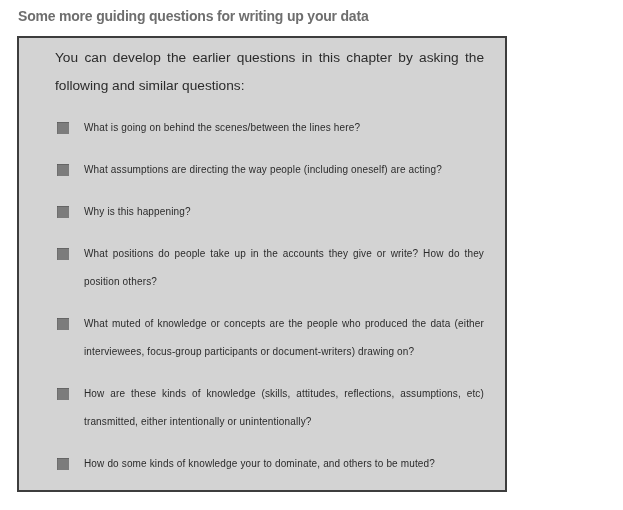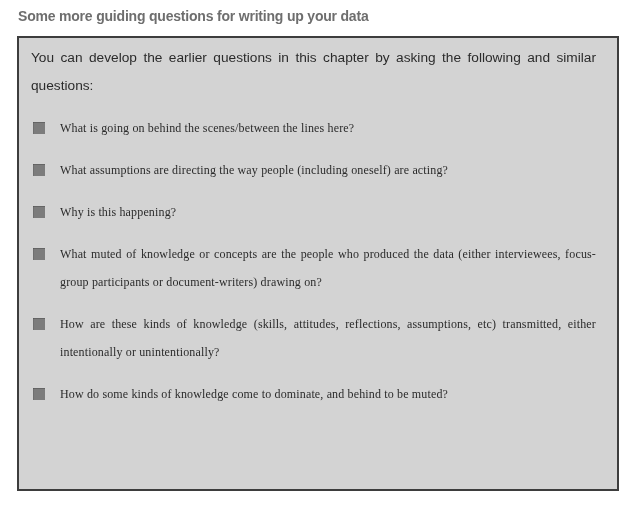--- a/index.html
+++ b/index.html
@@ -19,26 +19,26 @@
     font-size: 14px;
     line-height: 26px;
     font-weight: bold;
     letter-spacing: -0.2px;
     color: var(--title-text, #6e6e6e);
   }
   .qbox {
     position: absolute;
     left: 17px;
     top: 36px;
-    width: 602px;
+    width: 490px;
     min-height: 455px;
     box-sizing: border-box;
     background: var(--box-background, #d3d3d3);
     border: 2px solid var(--box-border, #3d3d3d);
-    padding: 6px 21px 12px 12px;
+    padding: 6px 21px 12px 36px;
   }
   .intro {
     margin: 0;
     font-size: 13.7px;
     line-height: 28px;
     color: var(--body-text, #2b2b2b);
     text-align: justify;
   }
   .qlist {
     list-style: none;
@@ -52,26 +52,25 @@
   .bullet {
     flex: 0 0 12px;
     width: 12px;
     height: 12px;
     margin: 8px 15px 0 2px;
     background: var(--bullet-square, #7c7c7c);
     box-shadow: inset 0 1px 0 rgba(0,0,0,0.18), inset 1px 0 0 rgba(0,0,0,0.10);
   }
   .qtext {
     flex: 1;
-    font-size: 12px;
+    font-size: 10px;
     line-height: 28px;
     letter-spacing: 0.15px;
     color: var(--body-text, #2b2b2b);
     text-align: justify;
-    font-family: Liberation Serif, serif;
   }
 </style>
 </head>
 <body>
 
 <h1 class="page-title">Some more guiding questions for writing up your data</h1>
 
 <section class="qbox">
   <p class="intro">You can develop the earlier questions in this chapter by asking the following and similar questions:</p>
   <ul class="qlist">
@@ -82,24 +81,28 @@
       <li class="question">
         <span class="bullet"></span>
         <span class="qtext">What assumptions are directing the way people (including oneself) are acting?</span>
       </li>
       <li class="question">
         <span class="bullet"></span>
         <span class="qtext">Why is this happening?</span>
       </li>
       <li class="question">
         <span class="bullet"></span>
+        <span class="qtext">What positions do people take up in the accounts they give or write? How do they position others?</span>
+      </li>
+      <li class="question">
+        <span class="bullet"></span>
         <span class="qtext">What muted of knowledge or concepts are the people who produced the data (either interviewees, focus-group participants or document-writers) drawing on?</span>
       </li>
       <li class="question">
         <span class="bullet"></span>
         <span class="qtext">How are these kinds of knowledge (skills, attitudes, reflections, assumptions, etc) transmitted, either intentionally or unintentionally?</span>
       </li>
       <li class="question">
         <span class="bullet"></span>
-        <span class="qtext">How do some kinds of knowledge come to dominate, and behind to be muted?</span>
+        <span class="qtext">How do some kinds of knowledge your to dominate, and others to be muted?</span>
       </li>
     </ul>
 </section>
 
 </body></html>

